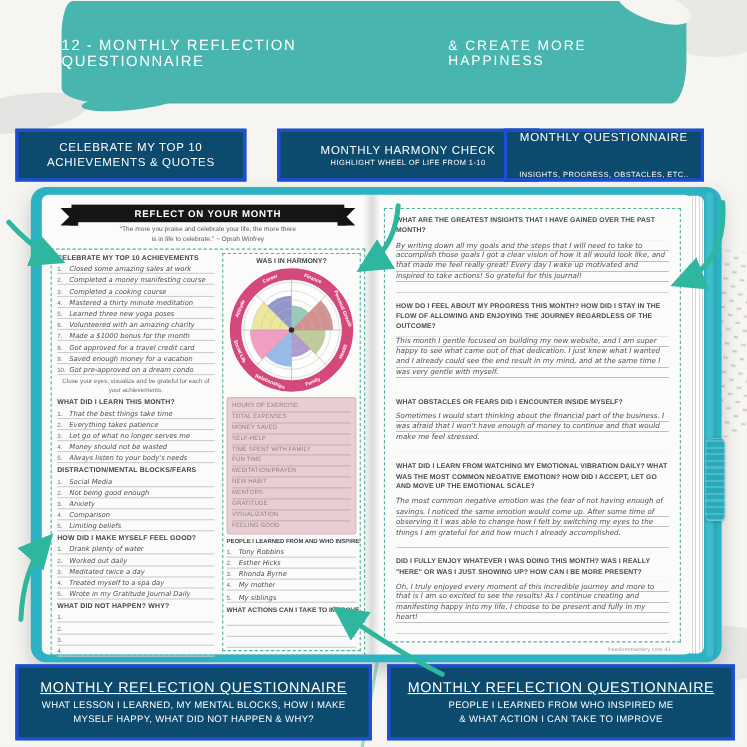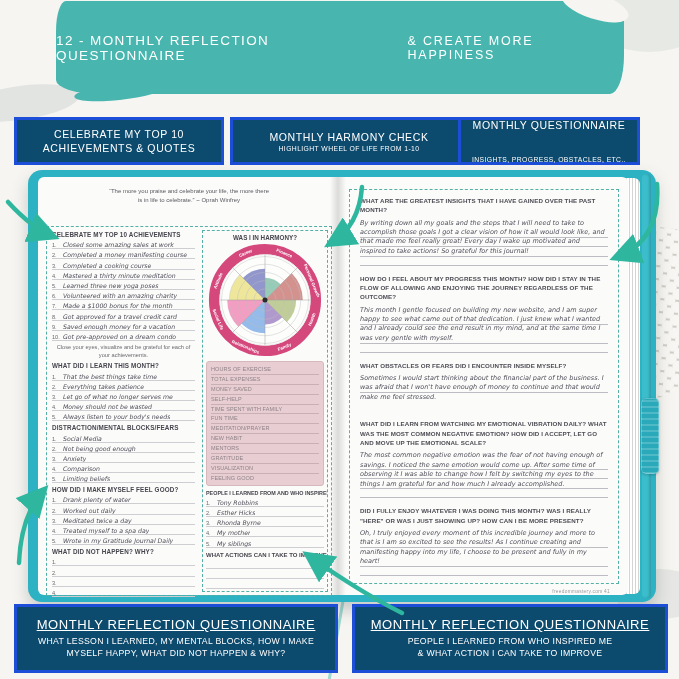--- a/index.html
+++ b/index.html
@@ -35,21 +35,21 @@
   .brush .l3{font-size:12.5px;letter-spacing:1.8px;}
 
   
   .callout{position:absolute;background:#0c4a6e;border:3px solid #1d4ed8;color:#fff;z-index:2;
     display:flex;flex-direction:column;align-items:center;justify-content:center;text-align:center;gap:2px;
     box-sizing:border-box;}
   .callout .c1{font-size:10.5px;letter-spacing:.6px;}
   .callout .c2{font-size:6.8px;letter-spacing:.4px;}
   .callout.big2 .c2{font-size:10.5px;letter-spacing:.6px;}
   #box1{left:14px;top:117px;width:210px;height:48px;}
-  #box2{left:230px;top:117px;width:238px;height:48px;}
+  #box2{left:252px;top:117px;width:238px;height:48px;}
   #box3{left:458px;top:117px;width:182px;height:48px;gap:25px;}
   #boxBL{left:14px;top:604px;width:324px;height:69px;}
   #boxBR{left:352px;top:604px;width:316px;height:69px;}
   .callout .b1{font-size:13px;letter-spacing:.6px;margin-bottom:2px;text-decoration:underline;}
   .callout .b2{font-size:8.7px;letter-spacing:.3px;line-height:1.35;}
 
   
   .planner{position:absolute;left:28px;top:170px;width:628px;height:432px;background:#2cb2c2;z-index:2;
     border-radius:14px;box-shadow:0 8px 16px rgba(60,70,70,.25);}
   .elastic{position:absolute;right:5px;top:4px;bottom:4px;width:9px;background:#3bbdcb;border-radius:4px;
@@ -138,20 +138,21 @@
   </div>
 
   <div class="planner">
     <div class="elastic"></div>
     <div class="elastic-knob"></div>
     <div class="page-edges"></div>
     <div class="pages">
       <div class="spine"></div>
 
       <div class="left-page">
+        <div class="ribbon">REFLECT ON YOUR MONTH</div>
         <div class="quote">
           <span>“The more you praise and celebrate your life, the more there</span><br>
           <span>is in life to celebrate.” ~ Oprah Winfrey</span>
         </div>
         <div class="lp-box">
           <div class="lcol">
             <div class="sec-title">CELEBRATE MY TOP 10 ACHIEVEMENTS</div>
             <div>
                 <div class="hand-row">
                   <span class="num">1.</span>

